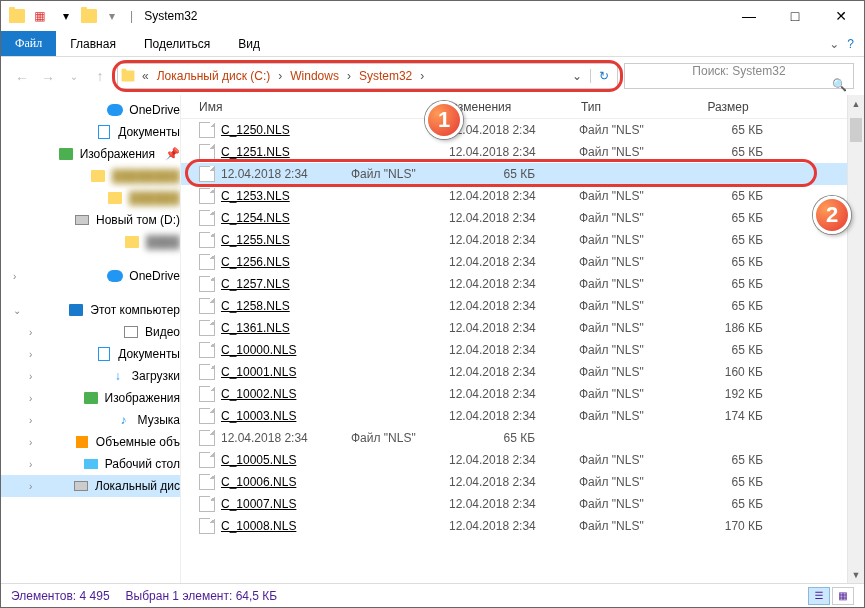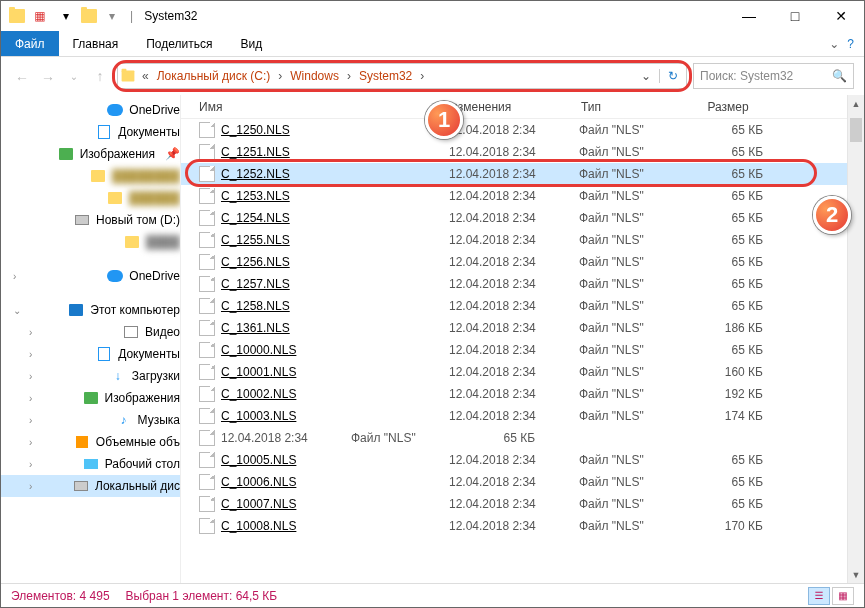--- a/index.html
+++ b/index.html
@@ -12,35 +12,35 @@
 .folder-mini::before { content: ''; position: absolute; top: -2px; left: 0; width: 6px; height: 3px; background: #FFD968; border-radius: 1px 1px 0 0; }
 .qat-btn { width: 22px; height: 22px; display: flex; align-items: center; justify-content: center; }
 .title-sep { color: #888; margin: 0 3px; }
 .title-text { margin-left: 4px; }
 .win-controls { margin-left: auto; display: flex; }
 .win-btn { width: 46px; height: 30px; display: flex; align-items: center; justify-content: center; font-size: 14px; font-family: Arial; }
 
 
 .ribbon { height: 26px; display: flex; align-items: stretch; border-bottom: 1px solid #ddd; }
 .ribbon-tab { padding: 0 14px; display: flex; align-items: center; cursor: default; }
-.ribbon-tab.active { background: #1979CA; color: #fff; }
+.ribbon-tab.active { background: #1979CA; color: #fff; font-family: Liberation Serif, serif; }
 .ribbon-expand { margin-left: auto; padding: 0 10px; display: flex; align-items: center; gap: 8px; color: #666; }
 
 
 .nav-row { height: 38px; display: flex; align-items: center; padding: 5px 10px; gap: 6px; position: relative; }
 .nav-arrows { display: flex; gap: 4px; color: #bbb; }
 .nav-arrow { width: 22px; height: 22px; display: flex; align-items: center; justify-content: center; font-size: 14px; }
 .address-wrap { flex: 1; display: flex; align-items: center; border: 1px solid #ccc; height: 26px; position: relative; }
 .address-hl { position: absolute; inset: -4px -6px; border: 3px solid #E53935; border-radius: 14px; pointer-events: none; }
 .addr-icon { width: 20px; display: flex; justify-content: center; }
 .addr-chev { padding: 0 4px; color: #555; }
 .addr-seg { padding: 0 4px; color: #c2410c; }
 .addr-dd { margin-left: auto; padding: 0 8px; color: #555; }
 .addr-refresh { border-left: 1px solid #ccc; padding: 0 8px; color: #1979CA; }
-.search-box { width: 161px; height: 26px; border: 1px solid #ccc; display: flex; align-items: center; padding: 0 6px; color: #888; }
+.search-box { width: 230px; height: 26px; border: 1px solid #ccc; display: flex; align-items: center; padding: 0 6px; color: #888; flex-direction: column; }
 .search-mag { margin-left: auto; color: #555; }
 
 
 .main { display: flex; height: calc(100% - 30px - 26px - 38px - 24px); }
 .sidebar { width: 180px; border-right: 1px solid #eee; overflow: hidden; padding-top: 4px; }
 .sb-item { display: flex; align-items: center; height: 22px; padding-left: 28px; gap: 6px; white-space: nowrap; position: relative; justify-content: flex-end; }
 .sb-item.indent { padding-left: 44px; }
 .sb-item.sel { background: #CCE8FF; }
 .sb-chevron { position: absolute; left: 12px; color: #888; font-size: 10px; }
 .sb-item.indent .sb-chevron { left: 28px; }
@@ -63,21 +63,21 @@
 .file-icon::after { content: ''; position: absolute; right: -1px; top: -1px; width: 5px; height: 5px; background: linear-gradient(135deg, #fff 50%, #bbb 50%); }
 .fn { width: 228px; text-decoration: underline; }
 .fd { width: 130px; color: #555; }
 .ft { width: 110px; color: #555; }
 .fs { width: 88px; text-align: right; padding-right: 14px; color: #555; }
 .scrollbar { width: 17px; background: #f0f0f0; border-left: 1px solid #e5e5e5; display: flex; flex-direction: column; }
 .sb-arrow { height: 17px; display: flex; align-items: center; justify-content: center; color: #666; font-size: 9px; }
 .sb-thumb { background: #cdcdcd; margin: 0 2px; height: 24px; }
 
 
-.statusbar { height: 24px; border-top: 1px solid #ddd; display: flex; align-items: center; padding: 0 10px; gap: 16px; color: #be185d; }
+.statusbar { height: 24px; border-top: 1px solid #ddd; display: flex; align-items: center; padding: 0 10px; gap: 16px; color: #4c1d95; }
 .view-btns { margin-left: auto; display: flex; gap: 2px; }
 .view-btn { width: 22px; height: 18px; border: 1px solid #ccc; display: flex; align-items: center; justify-content: center; font-size: 10px; }
 .view-btn.active { background: #CCE8FF; border-color: #8ab8e0; }
 
 
 .callout { position: absolute; width: 38px; height: 38px; border-radius: 50%; background: radial-gradient(circle at 30% 30%, #ff9a56, #E53935); border: 3px solid #fff; box-shadow: 0 0 0 1px #888, 2px 2px 4px rgba(0,0,0,.3); color: #fff; font-size: 22px; font-weight: bold; display: flex; align-items: center; justify-content: center; z-index: 100; }
 
 
 .i-cloud { width: 16px; height: 12px; background: #2196F3; border-radius: 6px; position: relative; }
 .i-doc { width: 12px; height: 14px; background: #fff; border: 1px solid #2196F3; }
@@ -282,21 +282,20 @@
         </div>
         <div class="file-row">
           <span class="file-icon"></span>
           <span class="fn">C_1251.NLS</span>
           <span class="fd">12.04.2018 2:34</span>
           <span class="ft">Файл "NLS"</span>
           <span class="fs">65 КБ</span>
         </div>
         <div class="file-row selected">
           <span class="file-icon"></span>
-          <span class="fn">C_1252.NLS</span>
           <span class="fd">12.04.2018 2:34</span>
           <span class="ft">Файл "NLS"</span>
           <span class="fs">65 КБ</span>
         </div>
         <div class="file-row">
           <span class="file-icon"></span>
           <span class="fn">C_1253.NLS</span>
           <span class="fd">12.04.2018 2:34</span>
           <span class="ft">Файл "NLS"</span>
           <span class="fs">65 КБ</span>

